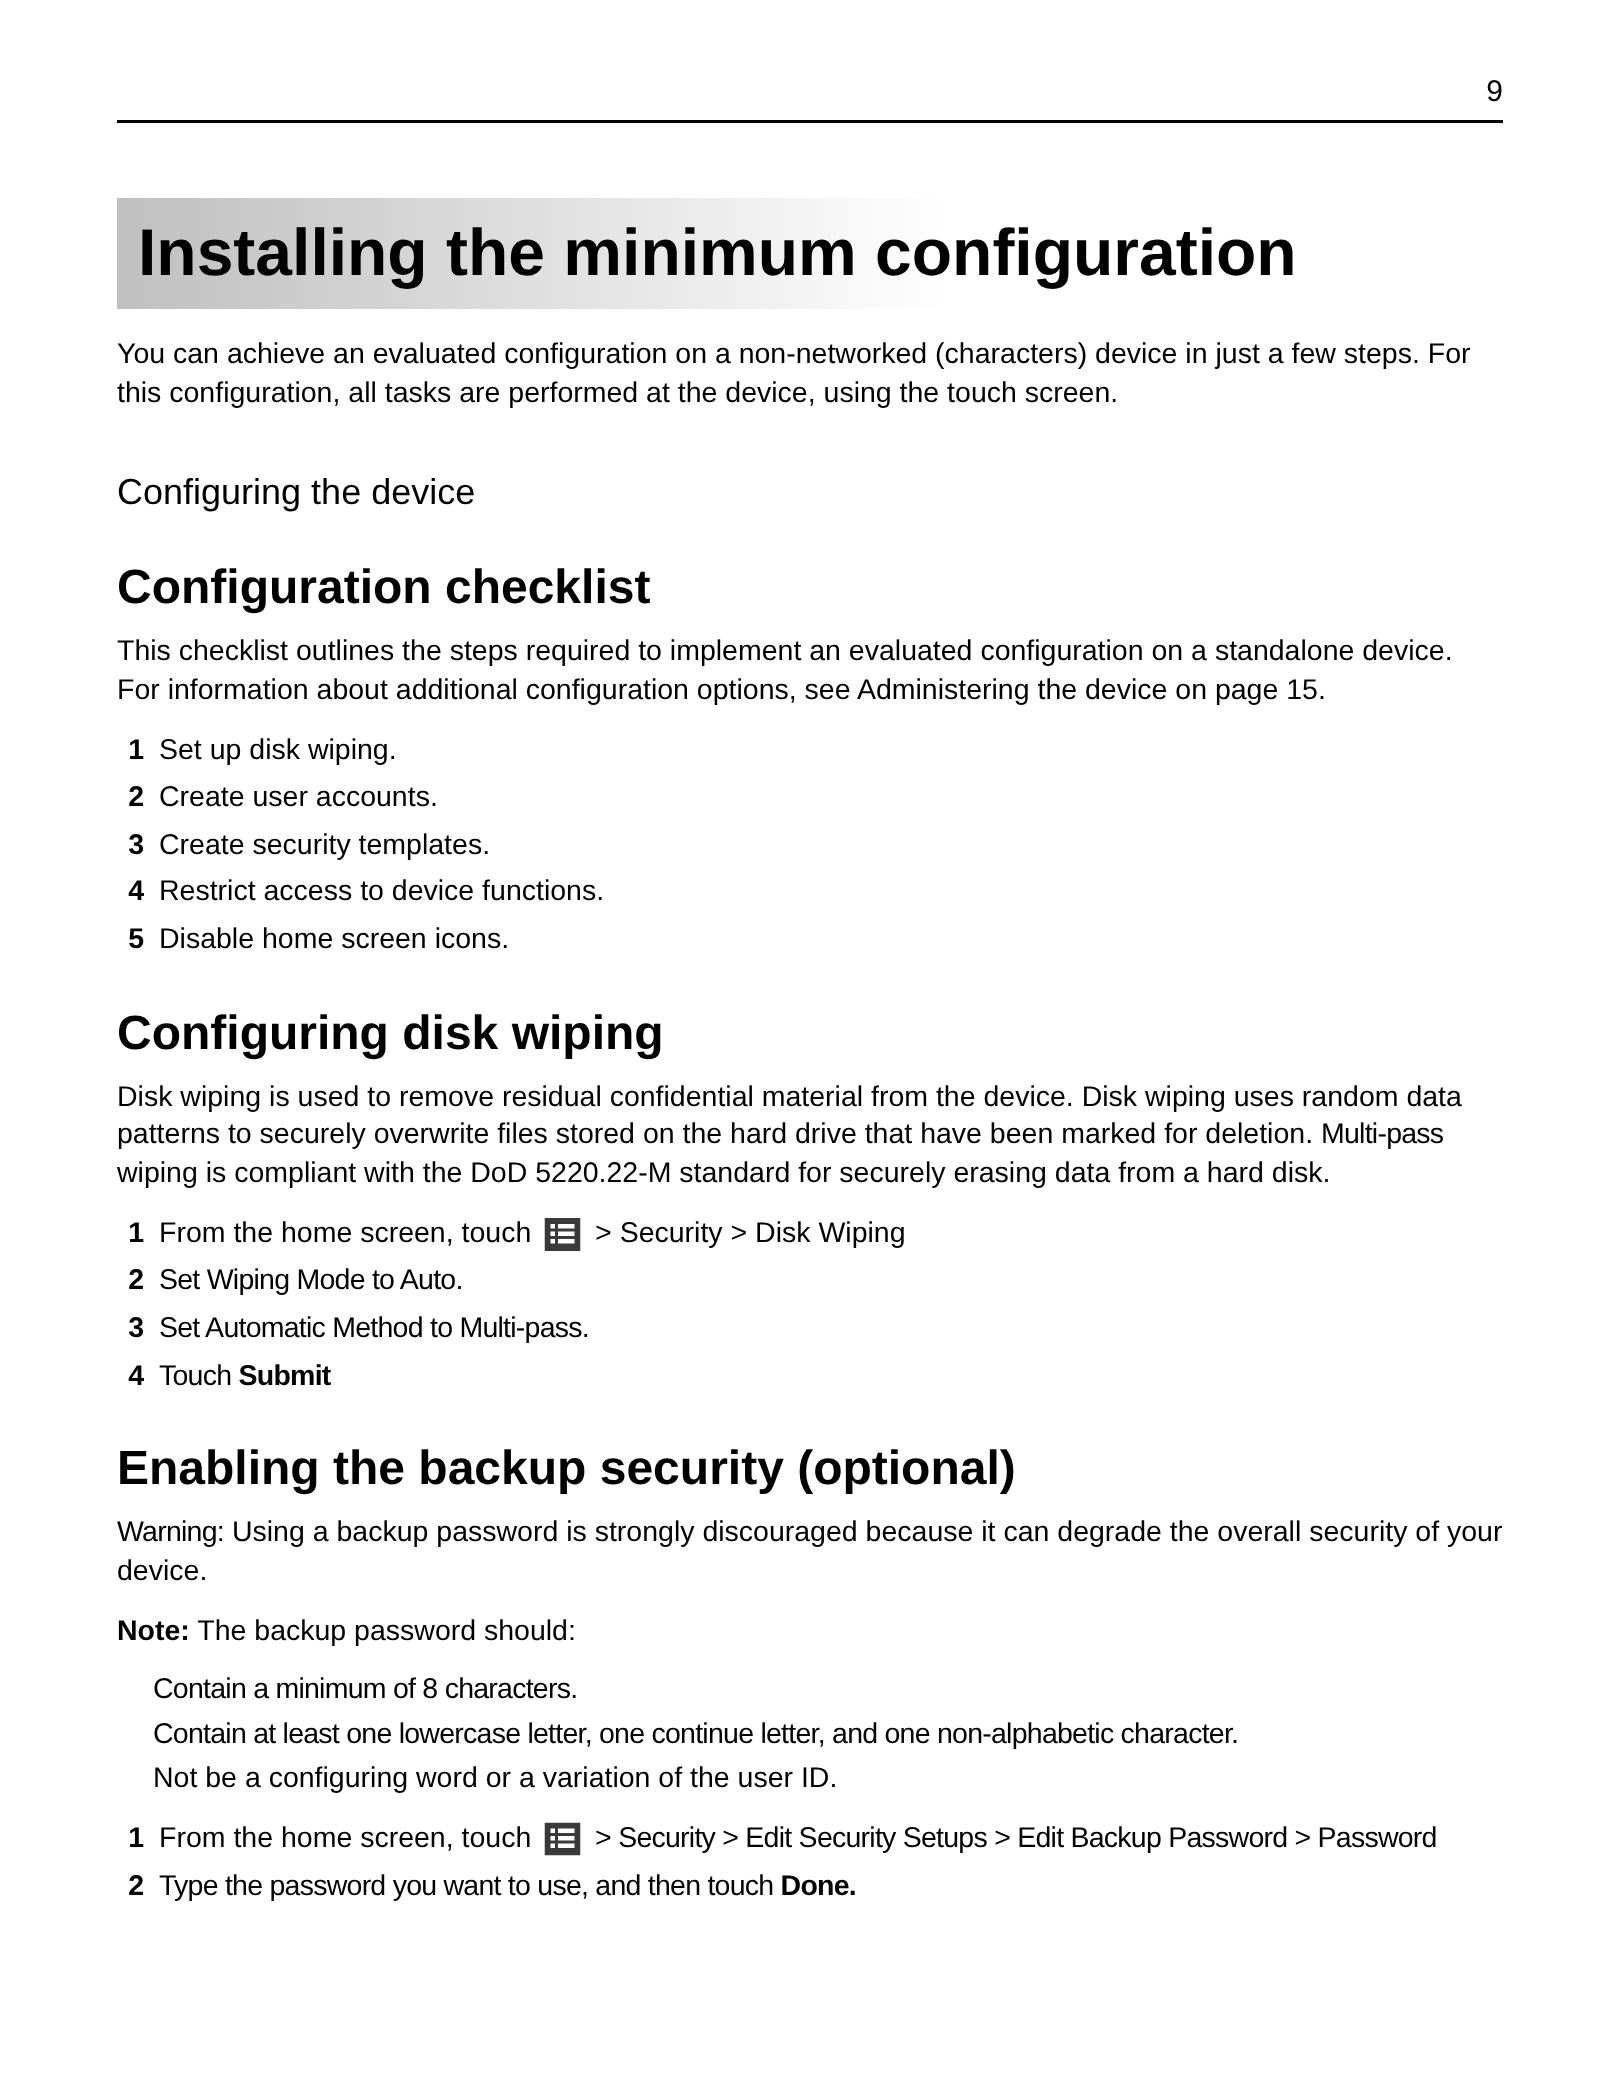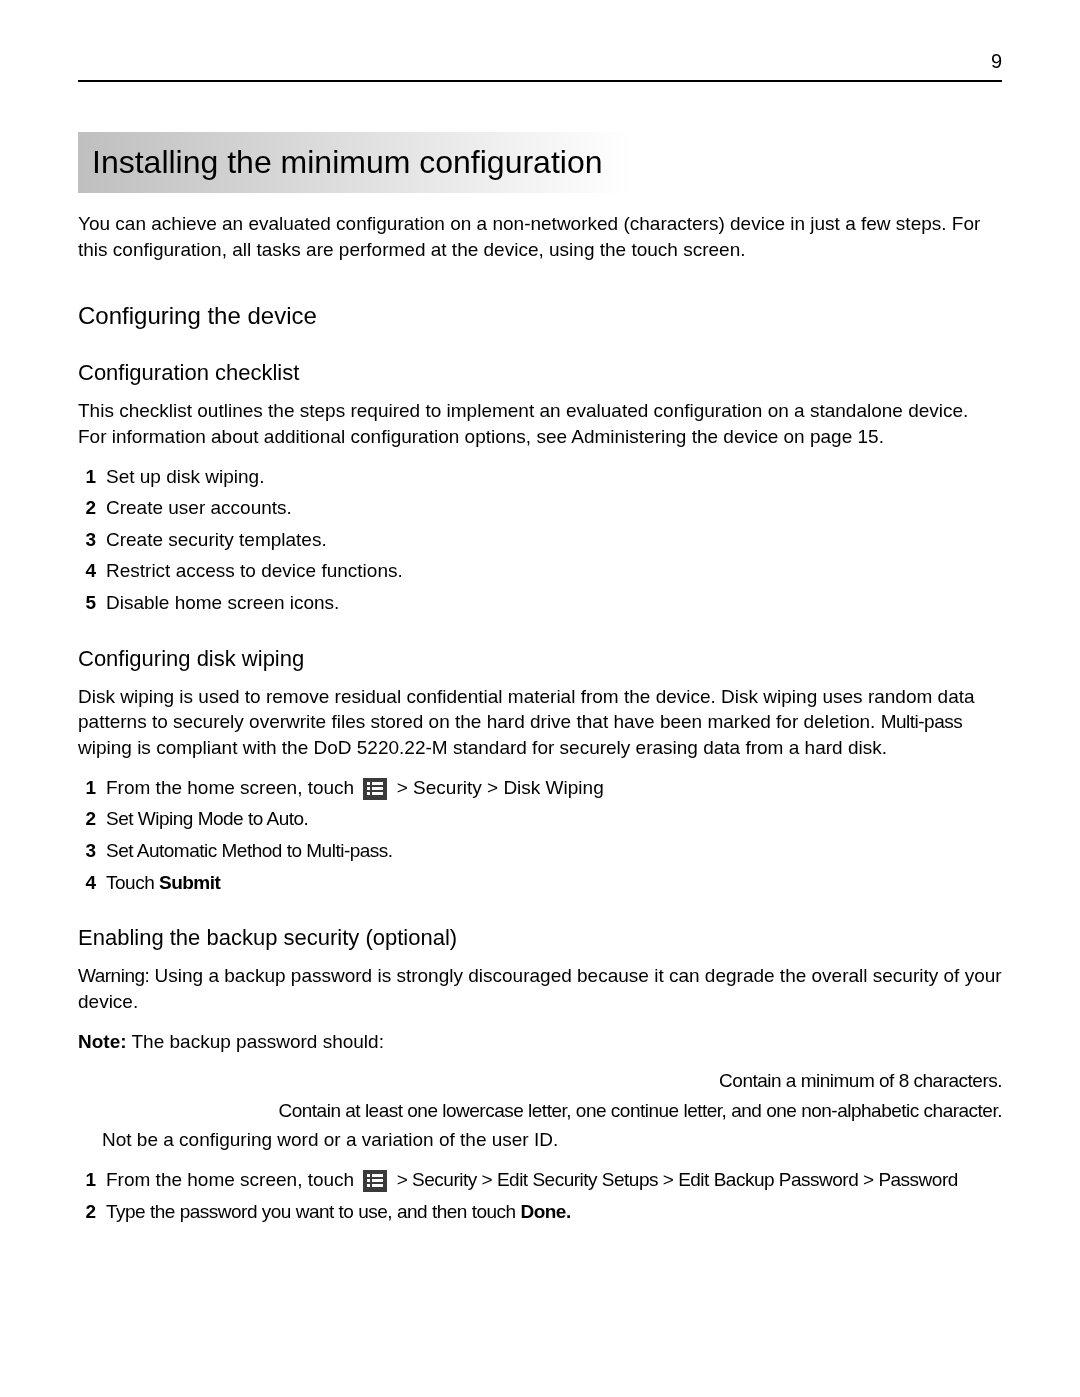--- a/index.html
+++ b/index.html
@@ -23,37 +23,37 @@
     font-size: 20px;
   }
   .top-rule {
     border: none;
     border-top: 2px solid #000;
     margin: 40px 0 50px 0;
   }
   .h1-banner {
     background: linear-gradient(to right, #bfbfbf 0%, #ffffff 60%);
     padding: 12px 14px;
-    font-size: 32px;
-    font-weight: normal;
+    font-size: 44px;
+    font-weight: bold;
     margin: 0 0 18px 0;
   }
   .intro, .body-text, li {
     font-size: 19px;
     line-height: 1.35;
   }
   .intro { margin: 0 0 40px 0; }
   h2.section {
     font-size: 24px;
     font-weight: normal;
     margin: 0 0 30px 0;
   }
   h3.subsection {
-    font-size: 22px;
-    font-weight: normal;
+    font-size: 32px;
+    font-weight: bold;
     margin: 0 0 12px 0;
   }
   p.body-text { margin: 0 0 14px 0; }
   ol.numlist {
     list-style: none;
     padding: 0;
     margin: 10px 0 28px 0;
   }
   ol.numlist > li {
     display: flex;
@@ -72,21 +72,21 @@
     margin: 4px 0 14px 24px;
   }
   .bullets li { margin: 4px 0; }
   .menu-icon {
     display: inline-block;
     vertical-align: middle;
     margin: 0 4px;
   }
   .menu-icon svg { display: block; }
   .bold { font-weight: bold; }
-  .garbled { letter-spacing: -0.5px; text-align: right; }
+  .garbled { letter-spacing: -0.5px; }
   .section-block { margin-bottom: 30px; }
 </style>
 </head>
 <body>
 
 <div class="page">
 
   <span class="page-num">9</span>
   <hr class="top-rule">
 

